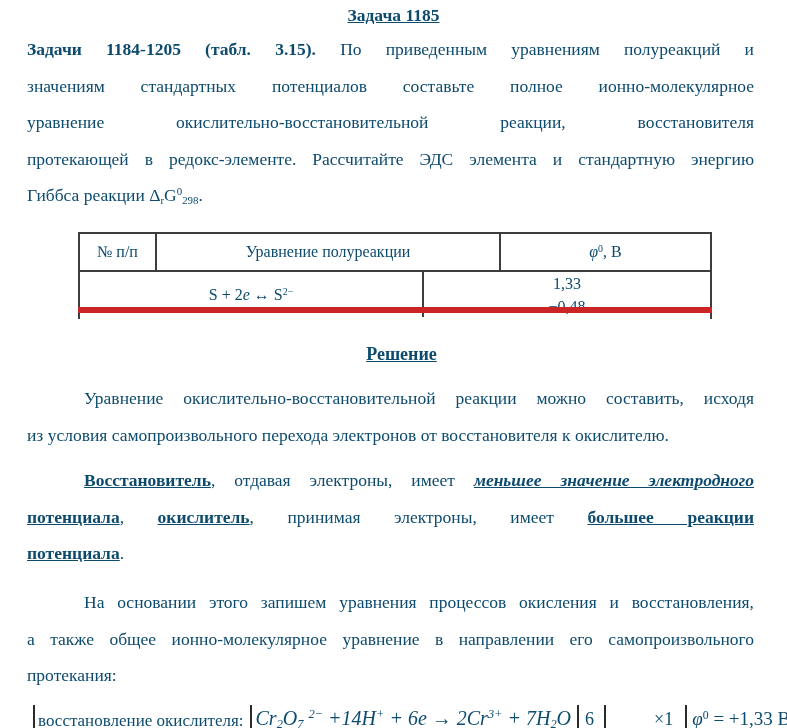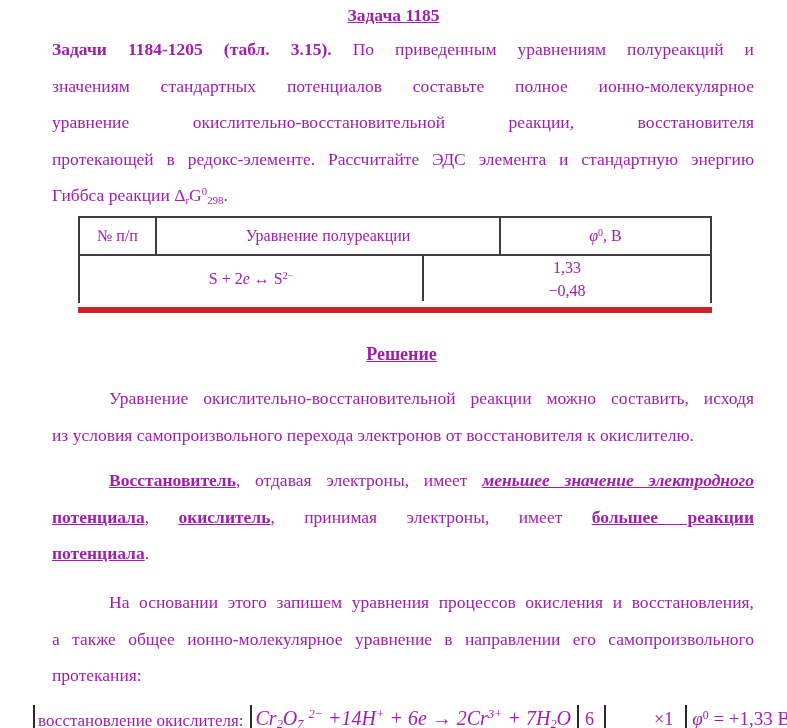--- a/index.html
+++ b/index.html
@@ -1,37 +1,37 @@
 <!DOCTYPE html>
 <html><head>
 <meta charset="utf-8">
 <style>
   * { margin:0; padding:0; box-sizing:border-box; }
   html,body { background:#fff; }
   .page {
     position:relative; width:787px; height:728px; overflow:hidden;
-    background:#ffffff; font-family:"Liberation Serif", serif; color:#a21caf;
+    background:#ffffff; font-family:"Liberation Serif", serif; color:#0c4a6e;
   }
   .doc-title {
     position:absolute; top:3px; left:0; width:787px; text-align:center;
     font-size:17.5px; font-weight:bold; line-height:24px;
   }
   .doc-title span, .heading span { text-decoration:underline; }
   .para { position:absolute; left:27px; width:727px; font-size:17.5px; }
-  .line { line-height:36.5px; height:36.5px;margin-left:25px; }
+  .line { line-height:36.5px; height:36.5px; }
   .just { text-align:justify; text-align-last:justify; }
   .indent { text-indent:57px; }
   .rich sub, .rich sup, .cellrich sub, .cellrich sup {
     font-size:62%; vertical-align:baseline; position:relative; line-height:0;
   }
   .rich sup, .cellrich sup { top:-0.55em; }
   .rich sub, .cellrich sub { top:0.28em; }
   
   .tbl {
-    position:absolute; left:78px; top:216px; width:634px; height:87px;
+    position:absolute; left:78px; top:232px; width:634px; height:87px;
     border:2px solid #3d3d3d; border-bottom:none; font-size:16px;
   }
   .trow { display:flex; width:100%; }
   .thead-row { height:38px; border-bottom:2px solid #3d3d3d; }
   .tbody-row { height:45px; }
   .tcell {
     display:flex; flex-direction:column; align-items:center; justify-content:center;
     text-align:center;
   }
   .c1 { width:77px; border-right:2px solid #3d3d3d; }

